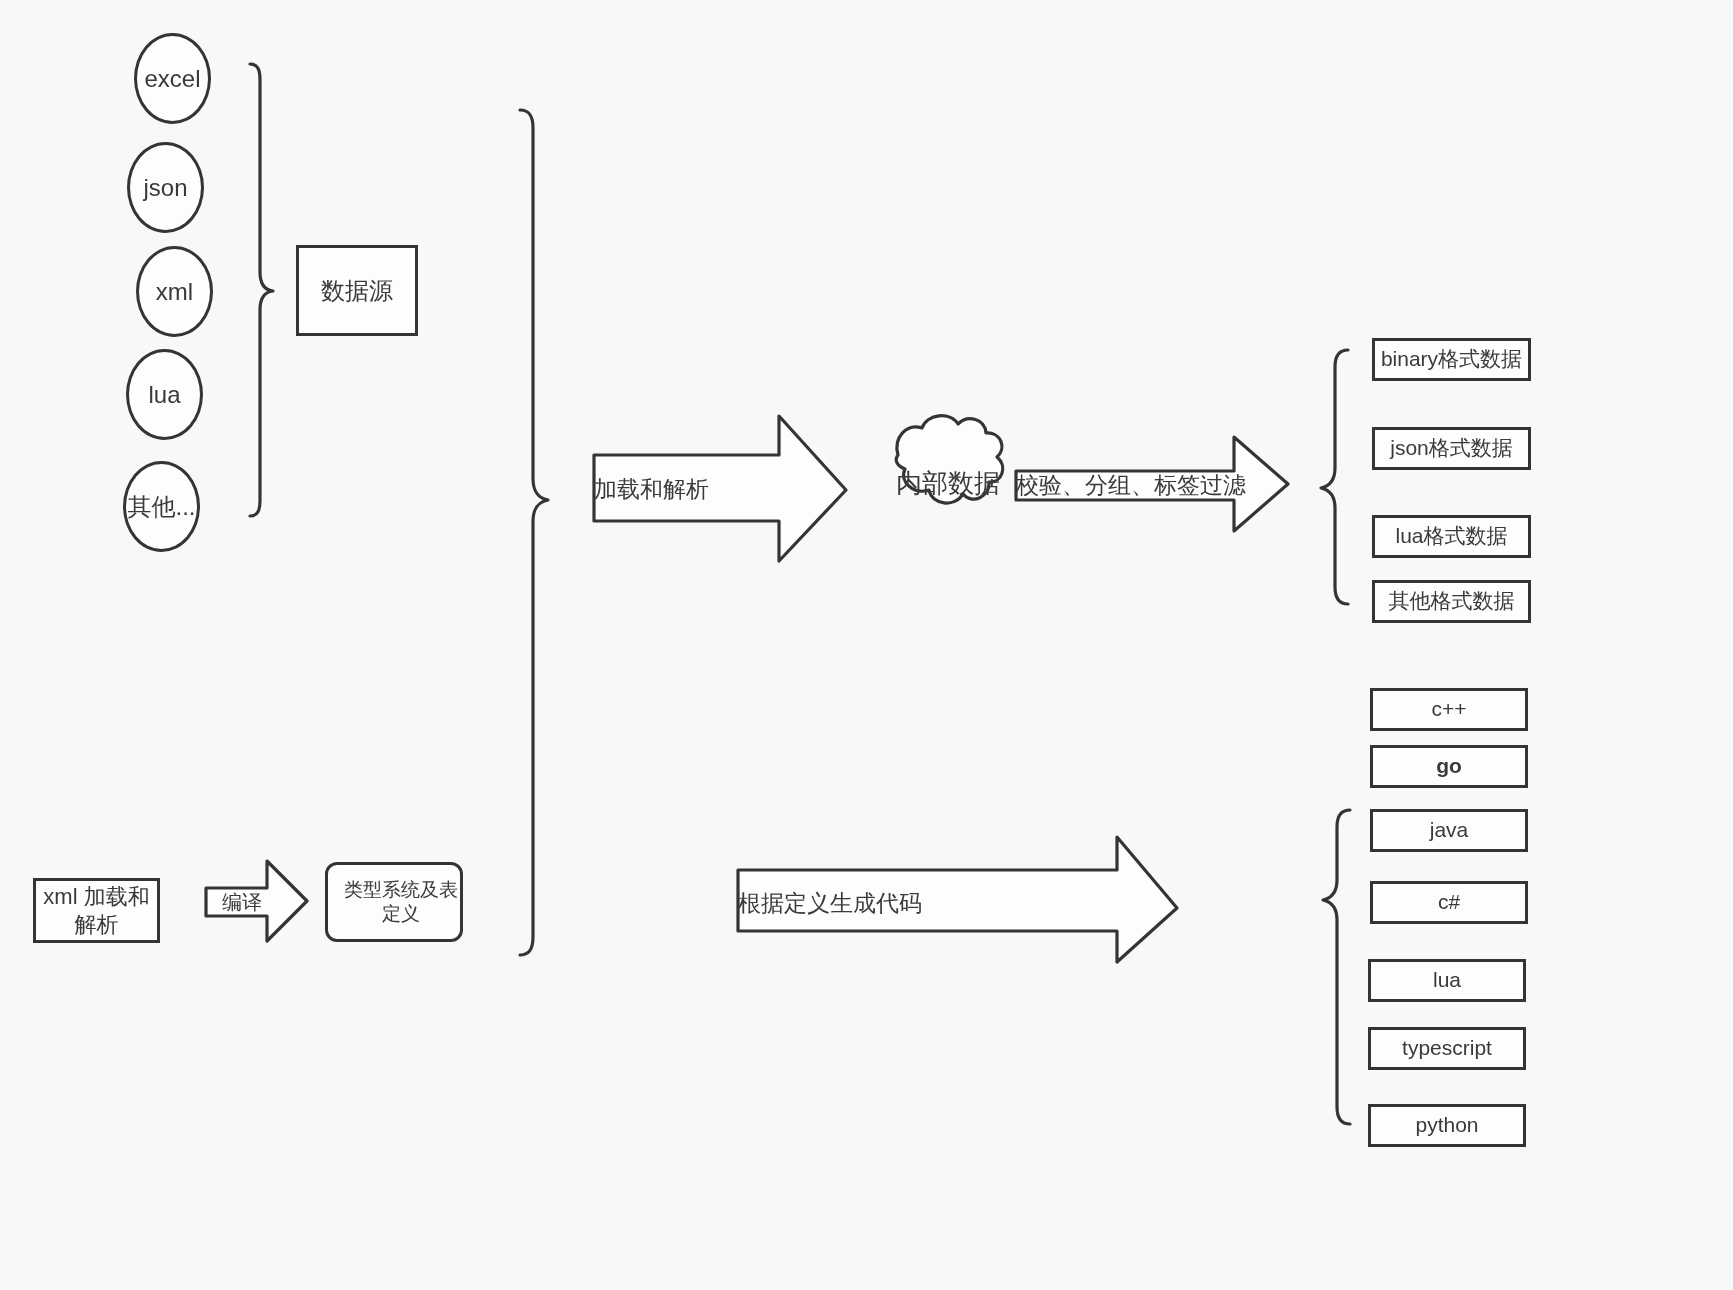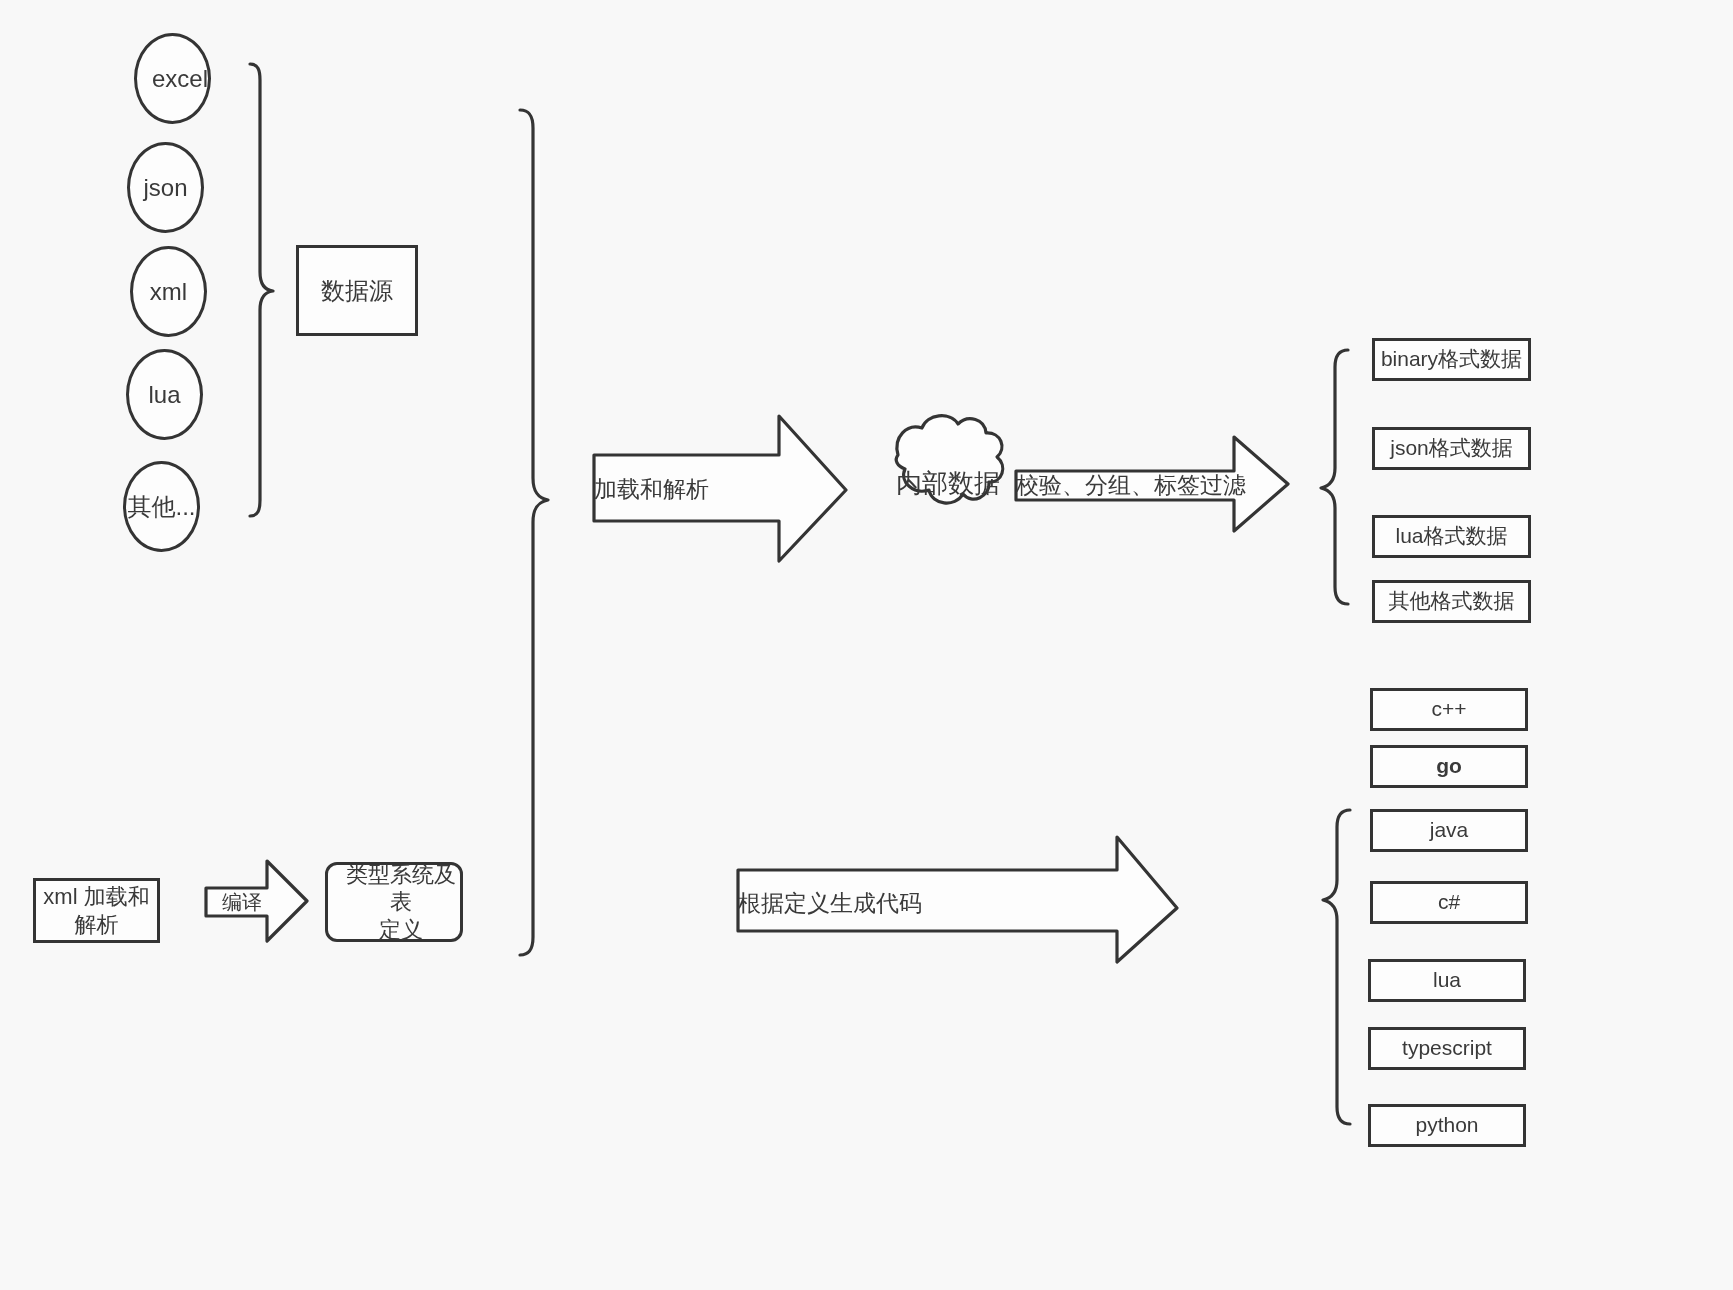--- a/index.html
+++ b/index.html
@@ -67,45 +67,45 @@
     font-size: 26px;
     color: #3a3a3a;
     white-space: nowrap;
   }
 </style>
 </head>
 <body>
 
 <div id="canvas">
 
-  <div class="node ellipse" style="left:134px; top:33px; width:77px; height:91px;justify-content:flex-end;">
+  <div class="node ellipse" style="left:134px; top:33px; width:77px; height:91px;">
     <span>excel</span>
   </div>
   <div class="node ellipse" style="left:127px; top:142px; width:77px; height:91px;">
     <span>json</span>
   </div>
-  <div class="node ellipse" style="left:130px; top:246px; width:77px; height:91px;justify-content:center;">
+  <div class="node ellipse" style="left:136px; top:246px; width:77px; height:91px;justify-content:center;">
     <span>xml</span>
   </div>
   <div class="node ellipse" style="left:126px; top:349px; width:77px; height:91px;">
     <span>lua</span>
   </div>
   <div class="node ellipse" style="left:123px; top:461px; width:77px; height:91px;">
     <span>其他...</span>
   </div>
 
   <div class="node rect" style="left:296px; top:245px; width:122px; height:91px;">
     <span>数据源</span>
   </div>
 
   <div class="node rect" style="left:33px; top:878px; width:127px; height:65px; font-size:22px;">
     <span>xml 加载和解析</span>
   </div>
 
-  <div class="node rect rounded" style="left:325px; top:862px; width:138px; height:80px; font-size:22px;padding-left:14px;">
+  <div class="node rect rounded" style="left:325px; top:862px; width:138px; height:80px; font-size:19px;padding-left:14px;">
     <span style="white-space:pre-line;">类型系统及表
 定义</span>
   </div>
 
   <div class="node rect-small" style="left:1372px; top:338px; width:159px; height:43px;">
     <span>binary格式数据</span>
   </div>
   <div class="node rect-small" style="left:1372px; top:427px; width:159px; height:43px;">
     <span>json格式数据</span>
   </div>

